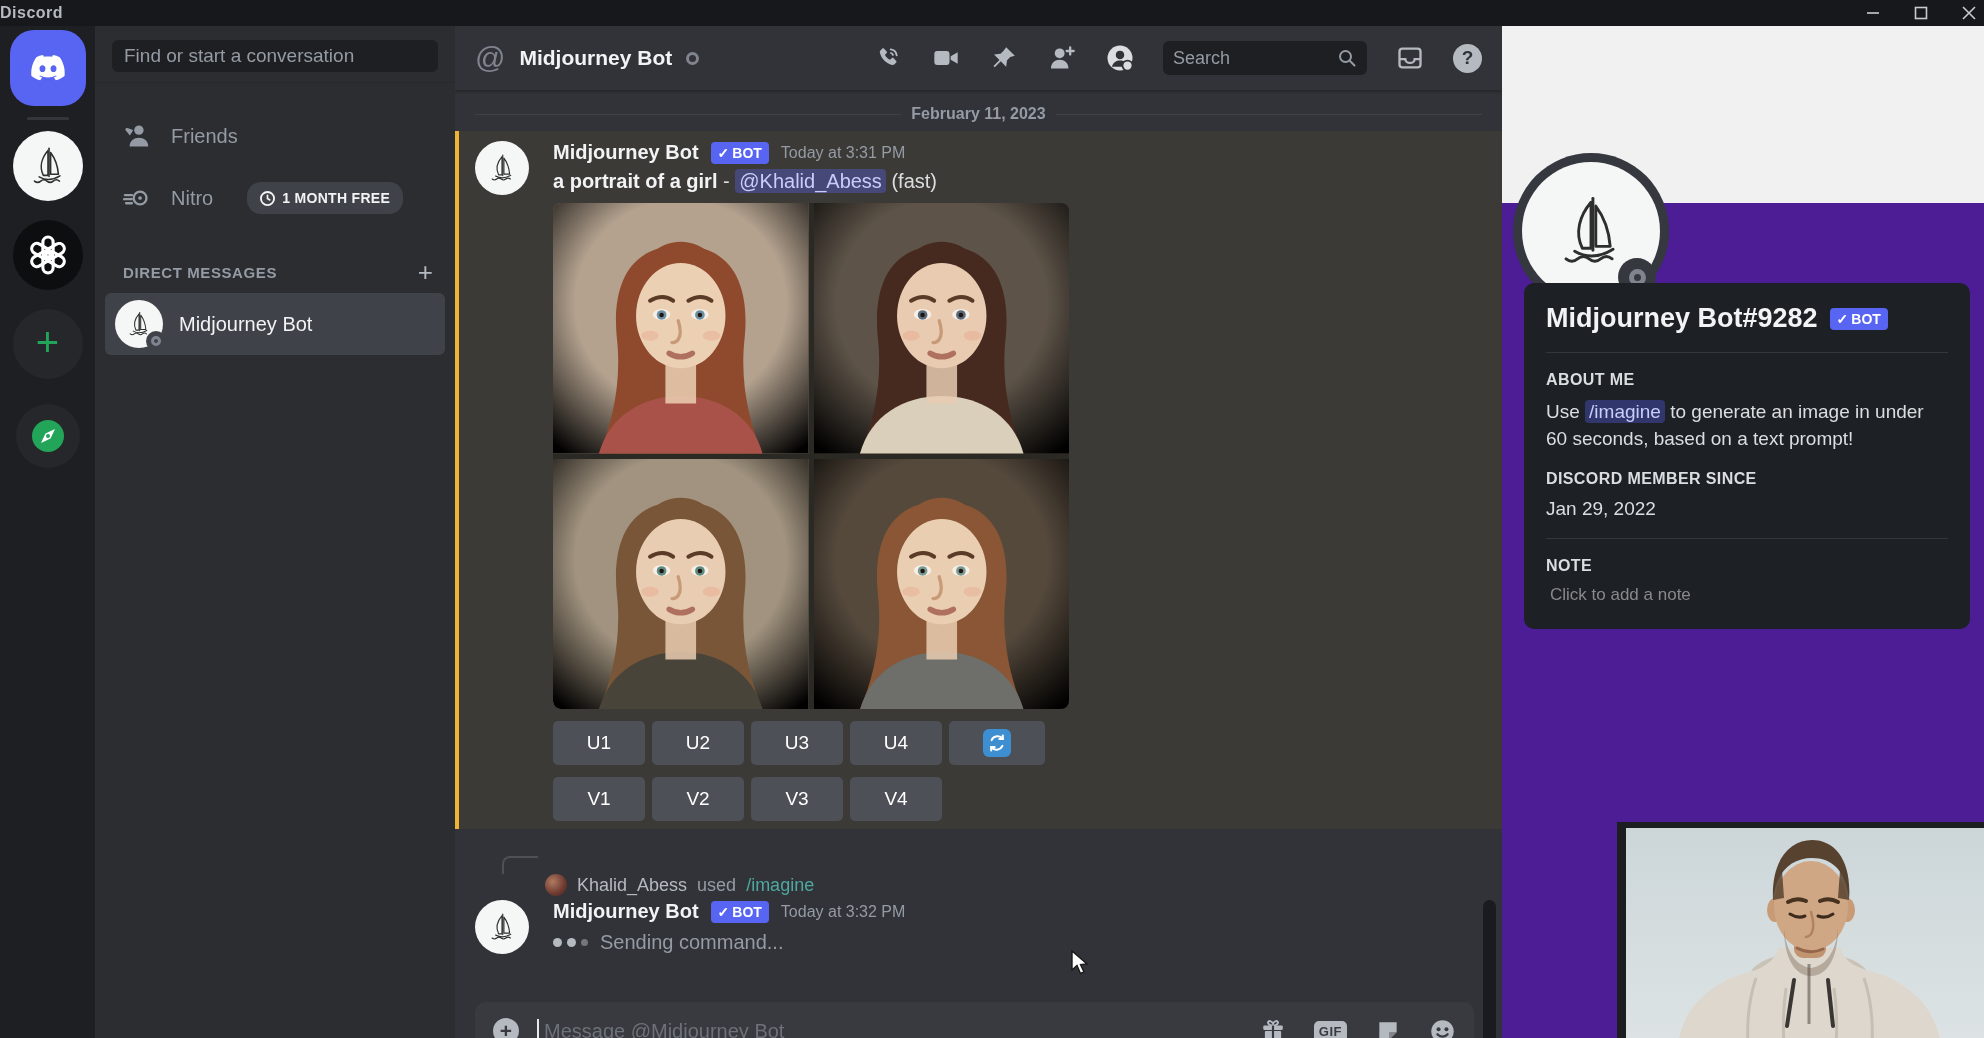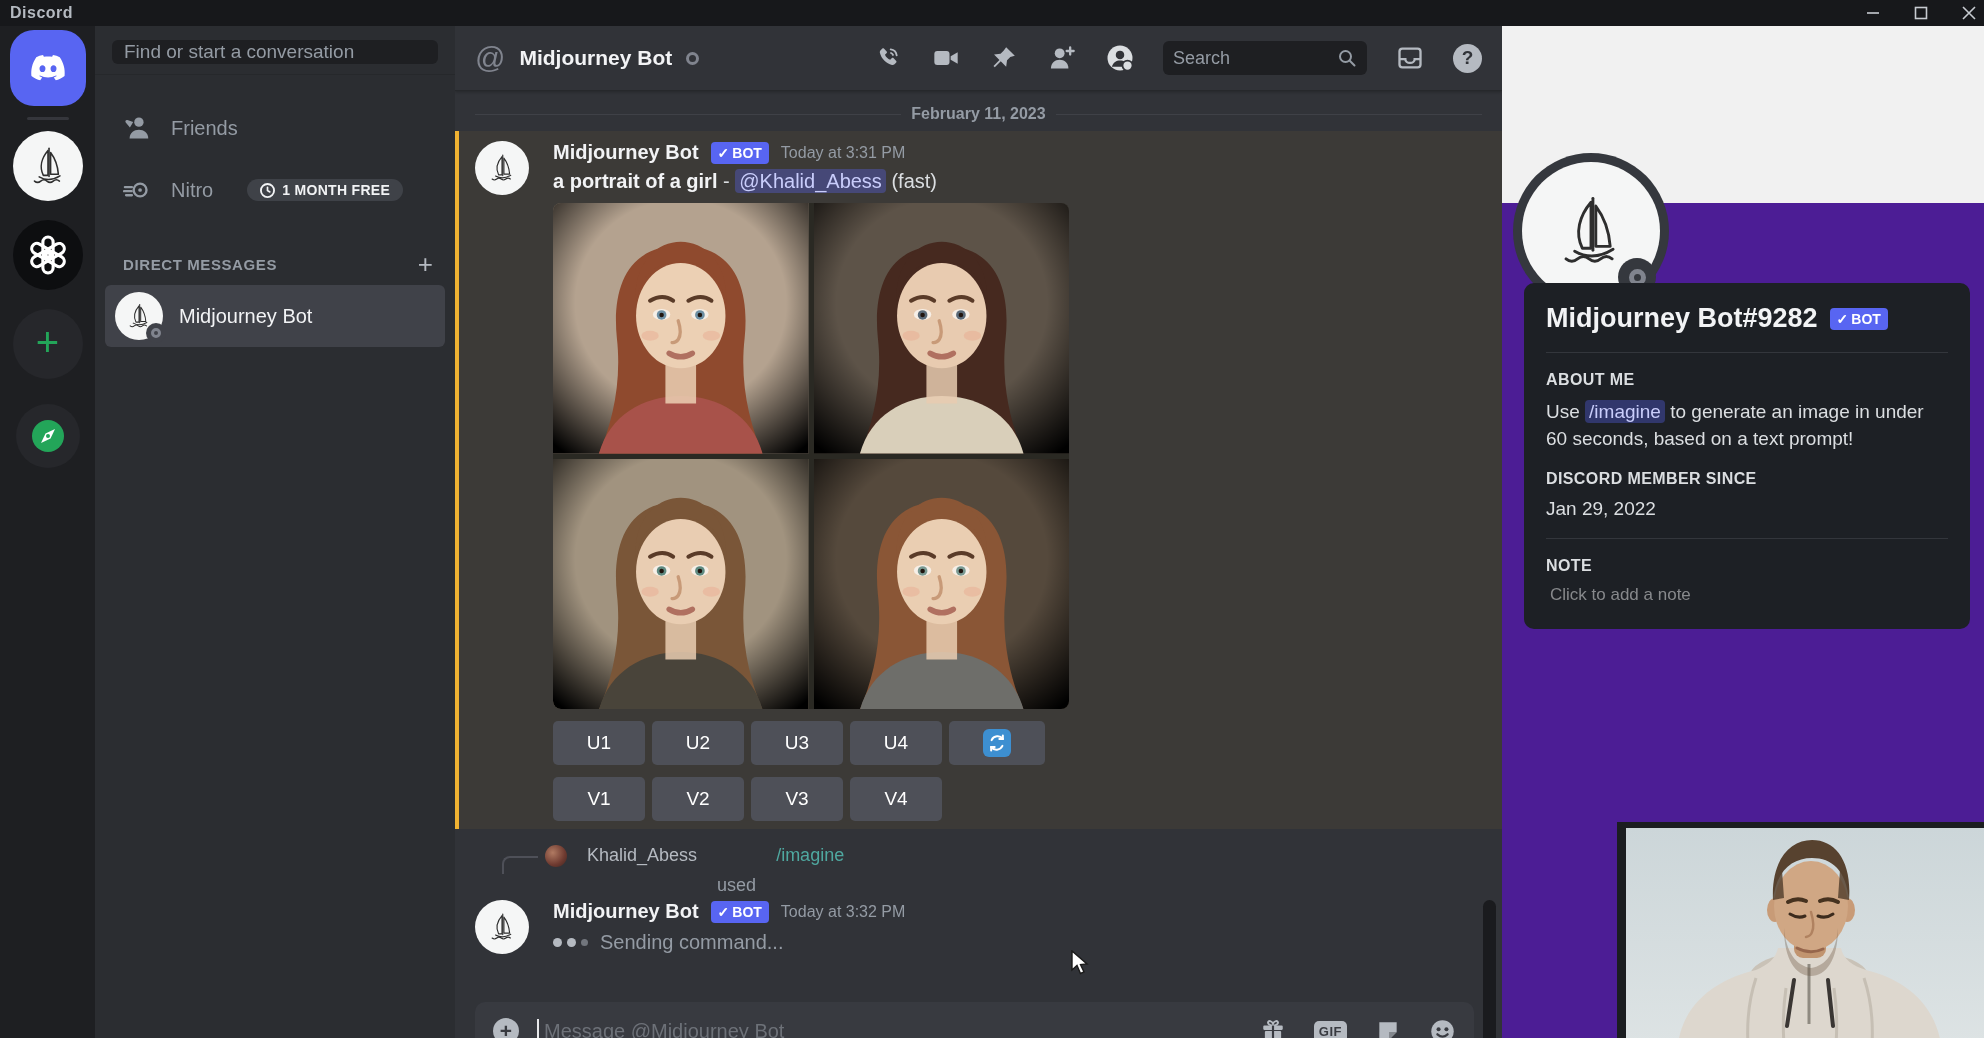--- a/index.html
+++ b/index.html
@@ -3,48 +3,48 @@
 <meta charset="utf-8">
 <style>
   * { margin:0; padding:0; box-sizing:border-box; }
   html,body { width:1984px; height:1038px; overflow:hidden; background:#1e1f22;
               font-family:"Liberation Sans", sans-serif; }
   .app { position:absolute; inset:0; display:flex; flex-direction:column; }
 
   
   .titlebar { height:26px; background:#17181b; display:flex; align-items:center;
               justify-content:space-between; flex:0 0 26px; }
-  .tb-app { color:#b5bac1; font-size:16px; font-weight:bold; letter-spacing:.5px; padding-left:10px; }
+  .tb-app { color:#b5bac1; font-size:16px; font-weight:bold; letter-spacing:.5px; }
   .tb-btns { display:flex; align-items:center; gap:26px; padding-right:4px; }
   .tb-btn { width:22px; height:18px; display:flex; align-items:center; justify-content:center; color:#c7cbd1; }
 
   .main { flex:1; display:flex; min-height:0; }
 
   
   .rail { width:95px; background:#1e1f22; display:flex; flex-direction:column; align-items:center; padding-top:4px; }
   .rail-home { width:76px; height:76px; border-radius:24px; background:#5865f2;
                display:flex; align-items:center; justify-content:center; }
   .rail-sep { width:42px; height:3px; border-radius:2px; background:#35363c; margin:11px 0; }
   .rail-circle { width:70px; height:70px; border-radius:50%; margin-bottom:19px;
                  display:flex; align-items:center; justify-content:center; }
   .rail-boat { background:#f5f6f6; }
   .rail-openai { background:#0d0e10; }
   .rail-action { background:#26272b; }
   .plus-glyph { color:#23a559; font-size:40px; font-weight:400; line-height:1; margin-top:-4px; }
 
   
   .sidebar { width:360px; background:#2b2d31; display:flex; flex-direction:column; }
-  .sb-search { margin:14px 17px 10px 17px; height:24px; background:#1e1f22; border-radius:6px;
+  .sb-search { margin:14px 17px 10px 17px; height:32px; background:#1e1f22; border-radius:6px;
                display:flex; align-items:center; padding:0 12px; color:#949ba4; font-size:19px; }
   .sb-sep { height:1px; background:#26282b; }
   .sb-nav { padding:26px 10px 0 10px; }
   .sb-item { height:54px; border-radius:6px; display:flex; align-items:center; gap:20px;
              padding:0 16px; color:#949ba4; font-size:20px; font-weight:500; margin-bottom:8px; }
   .sb-item .nav-ic { width:30px; display:flex; justify-content:center; color:#949ba4; }
-  .nitro-badge { margin-left:14px; background:#3f4248; border-radius:14px; height:22px;
+  .nitro-badge { margin-left:14px; background:#3f4248; border-radius:14px; height:32px;
                  display:flex; align-items:center; gap:7px; padding:0 13px;
                  color:#f2f3f5; font-size:14px; font-weight:bold; letter-spacing:.3px; }
   .dm-head { display:flex; align-items:center; justify-content:space-between;
              padding:26px 22px 8px 28px; color:#949ba4; }
   .dm-head-label { font-size:15px; font-weight:bold; letter-spacing:.6px; }
   .dm-plus { font-size:26px; line-height:1; color:#b5bac1; }
   .dm-item { margin:0 10px; height:62px; background:#404249; border-radius:6px;
              display:flex; align-items:center; gap:16px; padding:0 10px; }
   .dm-avatar-wrap { position:relative; width:48px; height:48px; }
   .dm-avatar { width:48px; height:48px; border-radius:50%; background:#f5f6f6;
@@ -102,21 +102,21 @@
 
   
   .btn-row { display:flex; gap:7px; margin-top:12px; }
   .mj-btn { width:92px; height:44px; border-radius:5px; background:#4e5058; color:#fff;
             font-size:19px; font-weight:500; display:flex; align-items:center; justify-content:center; }
   .mj-btn.reroll { width:96px; }
   .reroll-ic { width:28px; height:28px; border-radius:6px; background:#3d8fd1;
                display:flex; align-items:center; justify-content:center; }
 
   
-  .reply-ctx { display:flex; align-items:flex-start; gap:20px; padding:16px 20px 0 44px; position:relative; }
+  .reply-ctx { display:flex; align-items:flex-end; gap:10px; padding:16px 20px 0 44px; position:relative; }
   .reply-spine { position:absolute; left:47px; top:27px; width:36px; height:18px;
                  border-left:2px solid #4e5058; border-top:2px solid #4e5058; border-top-left-radius:8px; }
   .reply-av { width:22px; height:22px; border-radius:50%; margin-left:46px;
               background:radial-gradient(circle at 35% 35%, #b07a62, #6e3a30 60%, #3a2420); }
   .reply-user { color:#b5bac1; font-size:18px; font-weight:500; }
   .reply-action { color:#949ba4; font-size:18px;margin-top:30px; }
   .reply-cmd { color:#4fa8a0; font-size:18px; }
 
   .loading-dots { display:inline-flex; align-items:center; gap:5px; margin-right:12px; }
   .loading-dots i { width:9px; height:9px; border-radius:50%; background:#b5bac1; }

